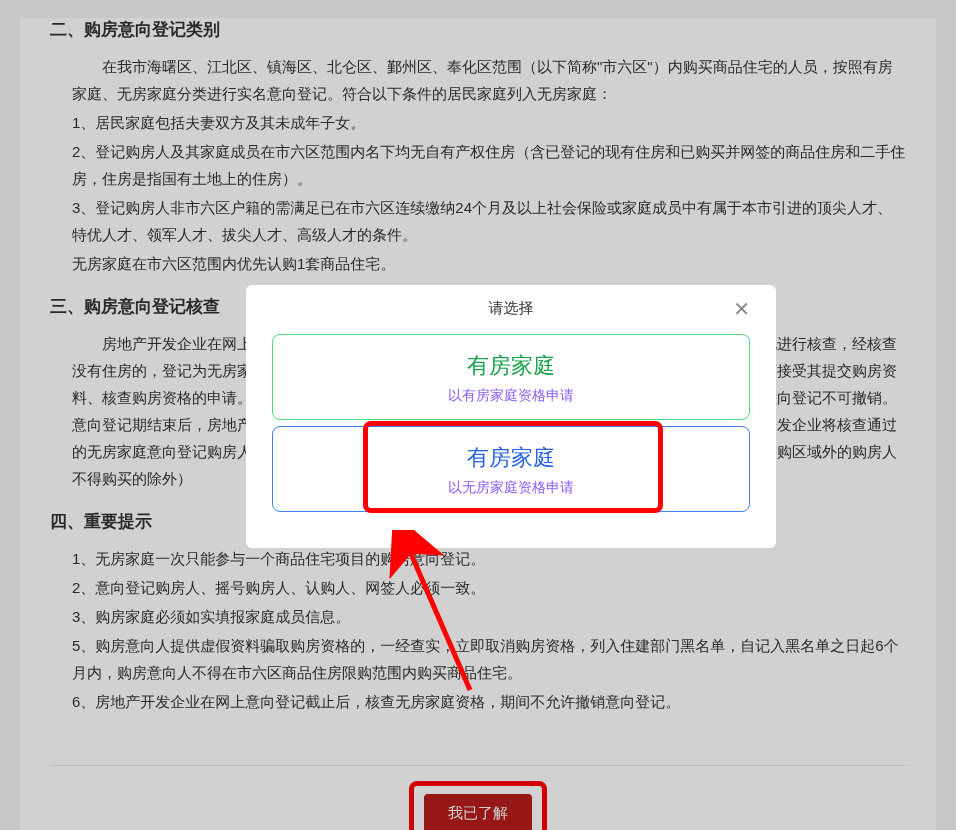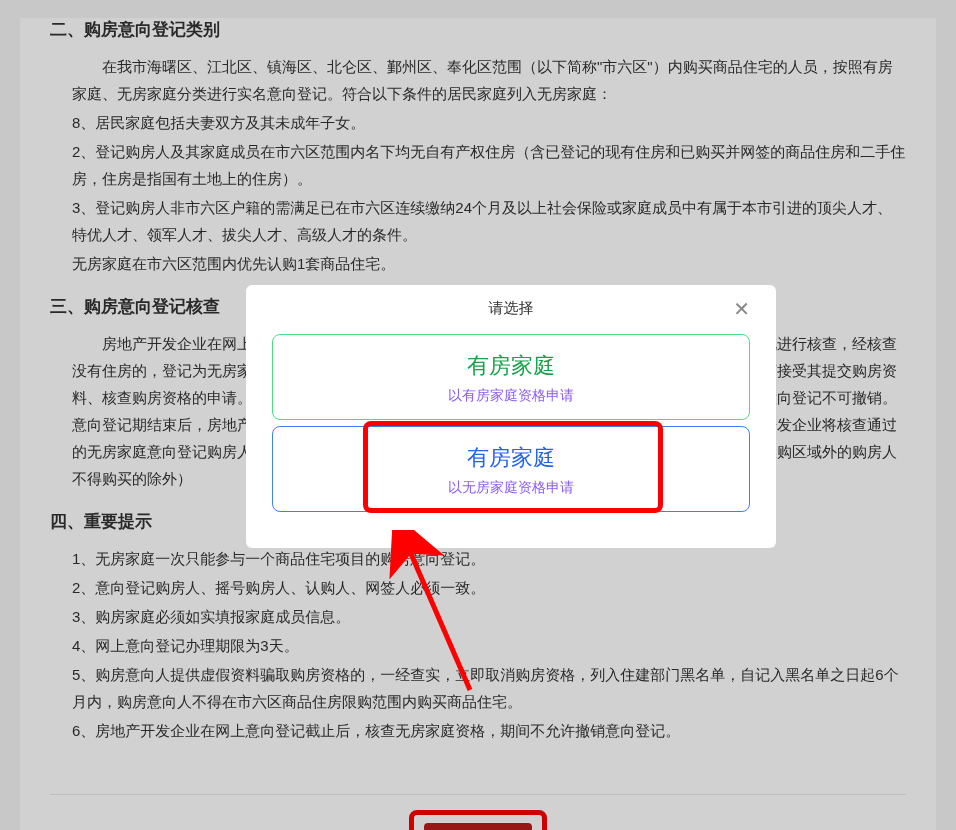--- a/index.html
+++ b/index.html
@@ -113,37 +113,36 @@
     }
   </style>
 </head>
 <body>
 
 <div class="page">
 
   <div class="section-title">二、购房意向登记类别</div>
   <div class="para-block">
     <p>在我市海曙区、江北区、镇海区、北仑区、鄞州区、奉化区范围（以下简称"市六区"）内购买商品住宅的人员，按照有房家庭、无房家庭分类进行实名意向登记。符合以下条件的居民家庭列入无房家庭：</p>
-    <p class="no-indent">8、居民家庭包括夫妻双方及其未成年子女。</p>
+    <p class="no-indent">1、居民家庭包括夫妻双方及其未成年子女。</p>
     <p class="no-indent">2、登记购房人及其家庭成员在市六区范围内名下均无自有产权住房（含已登记的现有住房和已购买并网签的商品住房和二手住房，住房是指国有土地上的住房）。</p>
     <p class="no-indent">3、登记购房人非市六区户籍的需满足已在市六区连续缴纳24个月及以上社会保险或家庭成员中有属于本市引进的顶尖人才、特优人才、领军人才、拔尖人才、高级人才的条件。</p>
     <p class="no-indent">无房家庭在市六区范围内优先认购1套商品住宅。</p>
   </div>
 
   <div class="section-title">三、购房意向登记核查</div>
   <div class="para-block">
     <p>房地产开发企业在网上购房意向登记开始后，必须按照有关规定对购房意向人及其家庭成员的住房情况进行核查，经核查没有住房的，登记为无房家庭，并在宁波市房产交易信息服务网公示。网上购房意向登记期内企业不可线下接受其提交购房资料、核查购房资格的申请。核查未通过可通过原登记渠道重新登记申请，核查通过后或核查日期截止后，意向登记不可撤销。意向登记期结束后，房地产开发企业通过住建平台向商品住宅项目所在地的住建部门申请摇号，由房地产开发企业将核查通过的无房家庭意向登记购房人列入无房家庭清单。（限购区域内的商品住宅项目在商品住宅销售方案中明确限购区域外的购房人不得购买的除外）</p>
   </div>
 
   <div class="section-title">四、重要提示</div>
   <div class="para-block">
     <p class="no-indent">1、无房家庭一次只能参与一个商品住宅项目的购房意向登记。</p>
     <p class="no-indent">2、意向登记购房人、摇号购房人、认购人、网签人必须一致。</p>
     <p class="no-indent">3、购房家庭必须如实填报家庭成员信息。</p>
-    <p class="no-indent">4、网上意向登记办理期限为3天。</p>
     <p class="no-indent">5、购房意向人提供虚假资料骗取购房资格的，一经查实，立即取消购房资格，列入住建部门黑名单，自记入黑名单之日起6个月内，购房意向人不得在市六区商品住房限购范围内购买商品住宅。</p>
     <p class="no-indent">6、房地产开发企业在网上意向登记截止后，核查无房家庭资格，期间不允许撤销意向登记。</p>
   </div>
 
   <div class="confirm-wrap">
     <span class="confirm-highlight">
       <button class="confirm-btn">我已了解</button>
     </span>
   </div>
 </div>

